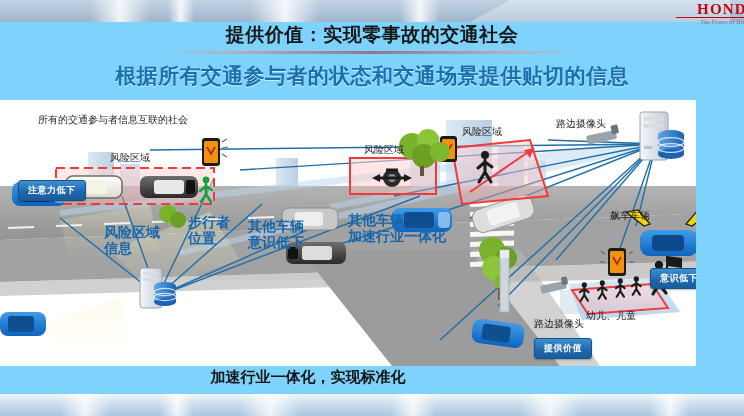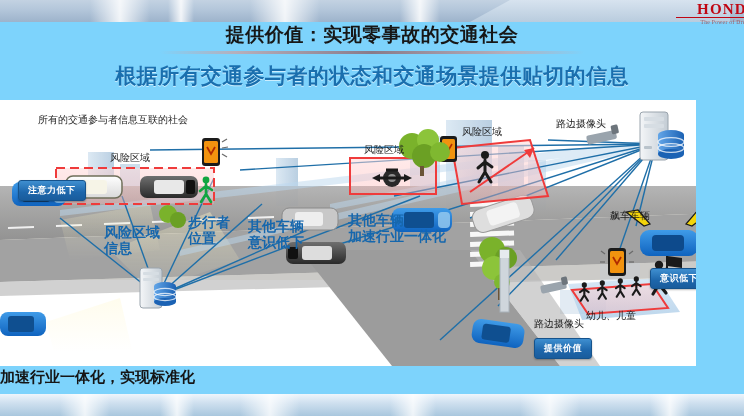--- a/index.html
+++ b/index.html
@@ -57,21 +57,21 @@
   }
 
   .slide-sub{
     position:absolute;left:0;top:62px;width:744px;text-align:center;
     font-size:21px;font-weight:bold;color:#1a6fae;letter-spacing:.4px;
     text-shadow:0 1px 0 rgba(255,255,255,.6);
   }
 
   
   .foot-text{
-    position:absolute;left:0;top:368px;width:616px;
+    position:absolute;left:0;top:368px;width:616px;text-align:center;
     font-size:15px;font-weight:bold;color:#151515;
   }
   .bottom-band{
     position:absolute;left:0;bottom:0;width:744px;height:22px;
     background:linear-gradient(180deg,#eef5fb 0%,#cfe0ef 40%,#a9c7de 100%);
   }
   .bottom-band .sheen{
     position:absolute;top:0;height:22px;
     background:linear-gradient(90deg,rgba(255,255,255,0),rgba(255,255,255,.8),rgba(255,255,255,0));
   }

